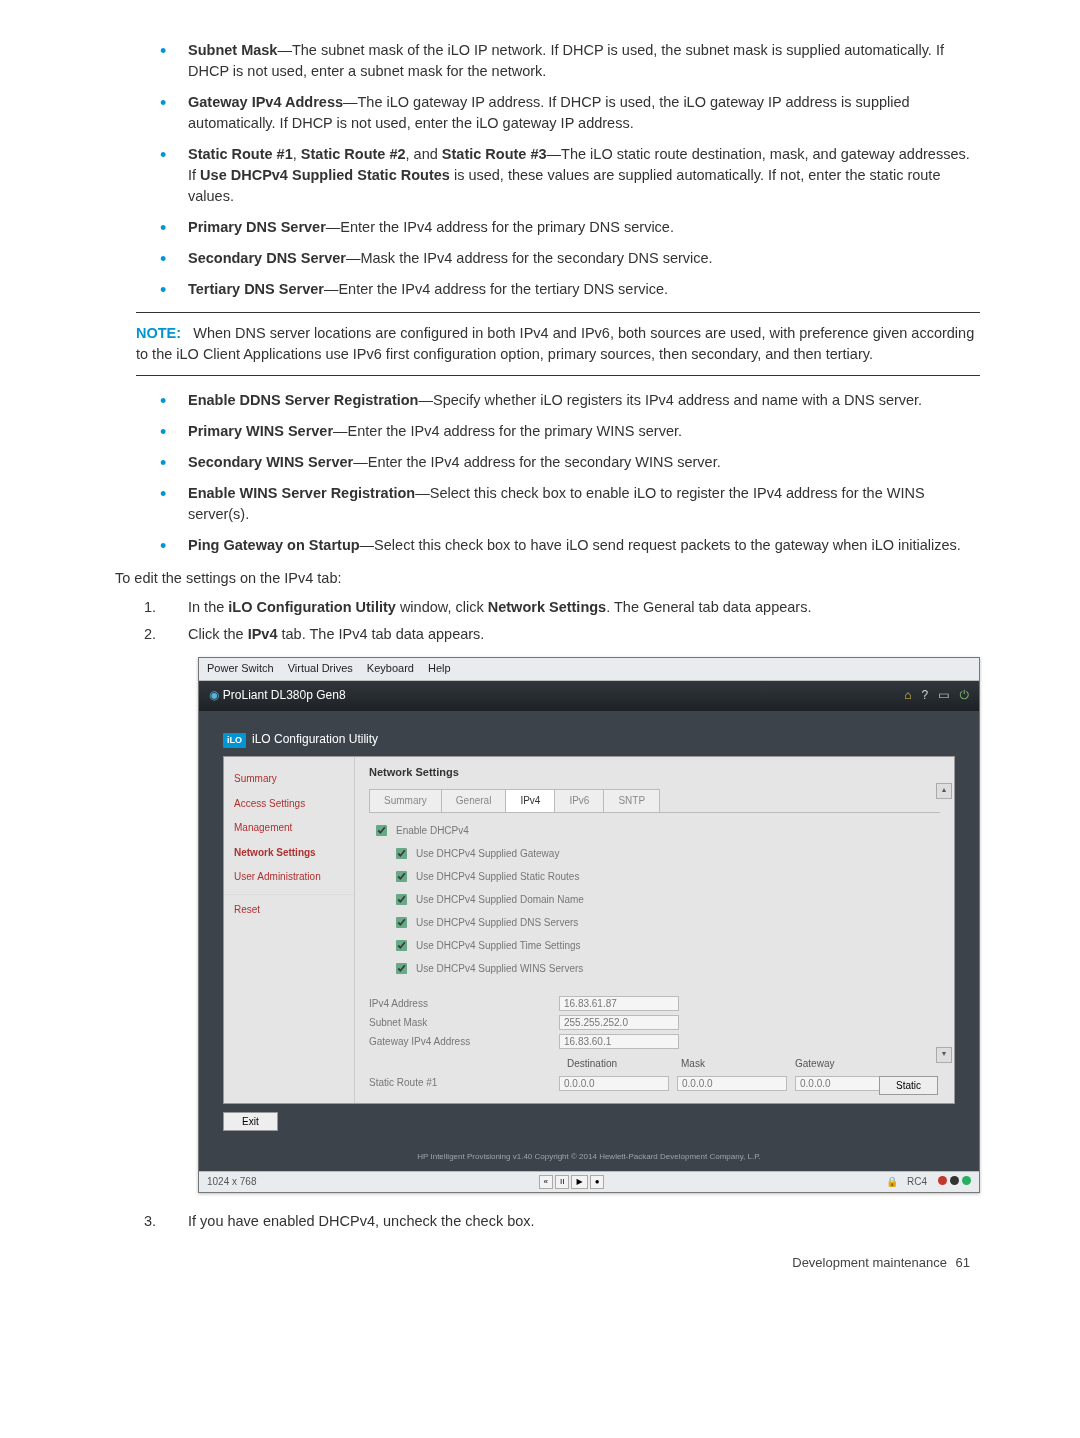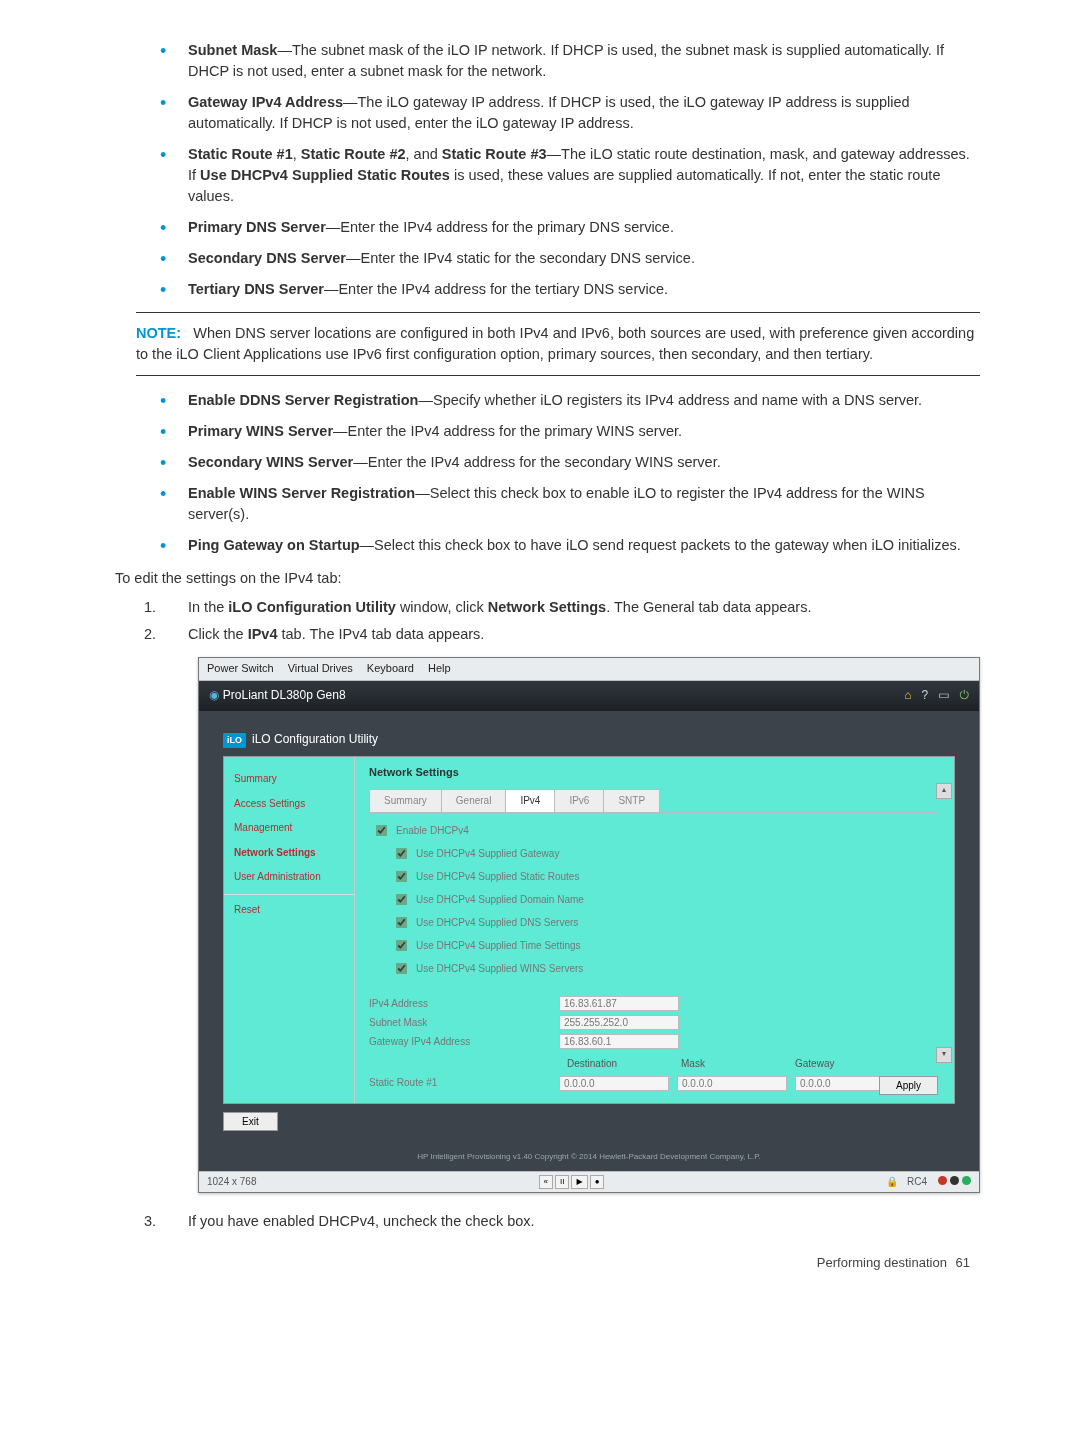--- a/index.html
+++ b/index.html
@@ -88,21 +88,21 @@
     background:#0096d6;
     color:#fff;
     font-size:9px;
     padding:1px 4px;
     border-radius:1px;
     margin-right:6px;
     font-weight:bold;
   }
   .ss-util-title { color:#fff; font-size:12px; margin-bottom:8px; }
   .ss-panel {
-    background:#5eead4;
+    background:#e5e5e5;
     border:1px solid #999;
     display:flex;
     min-height:320px;
   }
   .ss-nav {
     width:130px;
     border-right:1px solid #ccc;
     padding:10px 0;
     font-size:10px;
   }
@@ -198,21 +198,21 @@
 <body>
 
 <ul class="main-list">
   <li><span class="term">Subnet Mask</span><span>—The subnet mask of the iLO IP network. If DHCP is used, the subnet mask is supplied automatically. If DHCP is not used, enter a subnet mask for the network.</span></li>
   <li><span class="term">Gateway IPv4 Address</span><span>—The iLO gateway IP address. If DHCP is used, the iLO gateway IP address is supplied automatically. If DHCP is not used, enter the iLO gateway IP address.</span></li>
   <li>
     <span class="term">Static Route #1</span>,
     <span class="term">Static Route #2</span><span>, and </span><span class="term">Static Route #3</span><span>—The iLO static route destination, mask, and gateway addresses. If </span><span class="term">Use DHCPv4 Supplied Static Routes</span><span> is used, these values are supplied automatically. If not, enter the static route values.</span>
   </li>
   <li><span class="term">Primary DNS Server</span><span>—Enter the IPv4 address for the primary DNS service.</span></li>
-  <li><span class="term">Secondary DNS Server</span><span>—Enter the IPv4 static for the secondary DNS service.</span></li>
+  <li><span class="term">Secondary DNS Server</span><span>—Mask the IPv4 address for the secondary DNS service.</span></li>
   <li><span class="term">Tertiary DNS Server</span><span>—Enter the IPv4 address for the tertiary DNS service.</span></li>
 </ul>
 
 <div class="note-box">
   <span class="note-label">NOTE:</span>
   &nbsp;&nbsp;<span>When DNS server locations are configured in both IPv4 and IPv6, both sources are used, with preference given according to the iLO Client Applications use IPv6 first configuration option, primary sources, then secondary, and then tertiary.</span>
 </div>
 
 <ul class="main-list">
   <li><span class="term">Enable DDNS Server Registration</span><span>—Specify whether iLO registers its IPv4 address and name with a DNS server.</span></li>
@@ -330,21 +330,21 @@
           <span>Gateway</span>
         </div>
         <div class="ss-fieldrow">
           <span class="lbl">Static Route #1</span>
           <input type="text" style="width: 100px;" value="0.0.0.0">
           <input type="text" style="width: 100px; margin-left: 8px;" value="0.0.0.0">
           <input type="text" style="width: 100px; margin-left: 8px;" value="0.0.0.0">
         </div>
 
         <div class="ss-scroll-dn">▾</div>
-        <button class="ss-apply">Apply</button>
+        <button class="ss-apply">Static</button>
       </div>
     </div>
     <button class="ss-exit">Exit</button>
     <div class="ss-footer-text">HP Intelligent Provisioning v1.40 Copyright © 2014 Hewlett-Packard Development Company, L.P.</div>
   </div>
   <div class="ss-statusbar">
     <span>1024 x 768</span>
     <div class="ss-status-mid">
       <button>«</button>
       <button>II</button>
@@ -357,15 +357,15 @@
       <span class="ss-dots"><span class="d-red"></span><span class="d-dark"></span><span class="d-green"></span></span>
     </div>
   </div>
 </div>
 
 <ol class="steps" start="3">
   <li>If you have enabled DHCPv4, uncheck the check box.</li>
 </ol>
 
 <div class="page-footer">
-  <span>Performing destination</span>
+  <span>Development maintenance</span>
   <span class="num">61</span>
 </div>
 
 </body></html>

